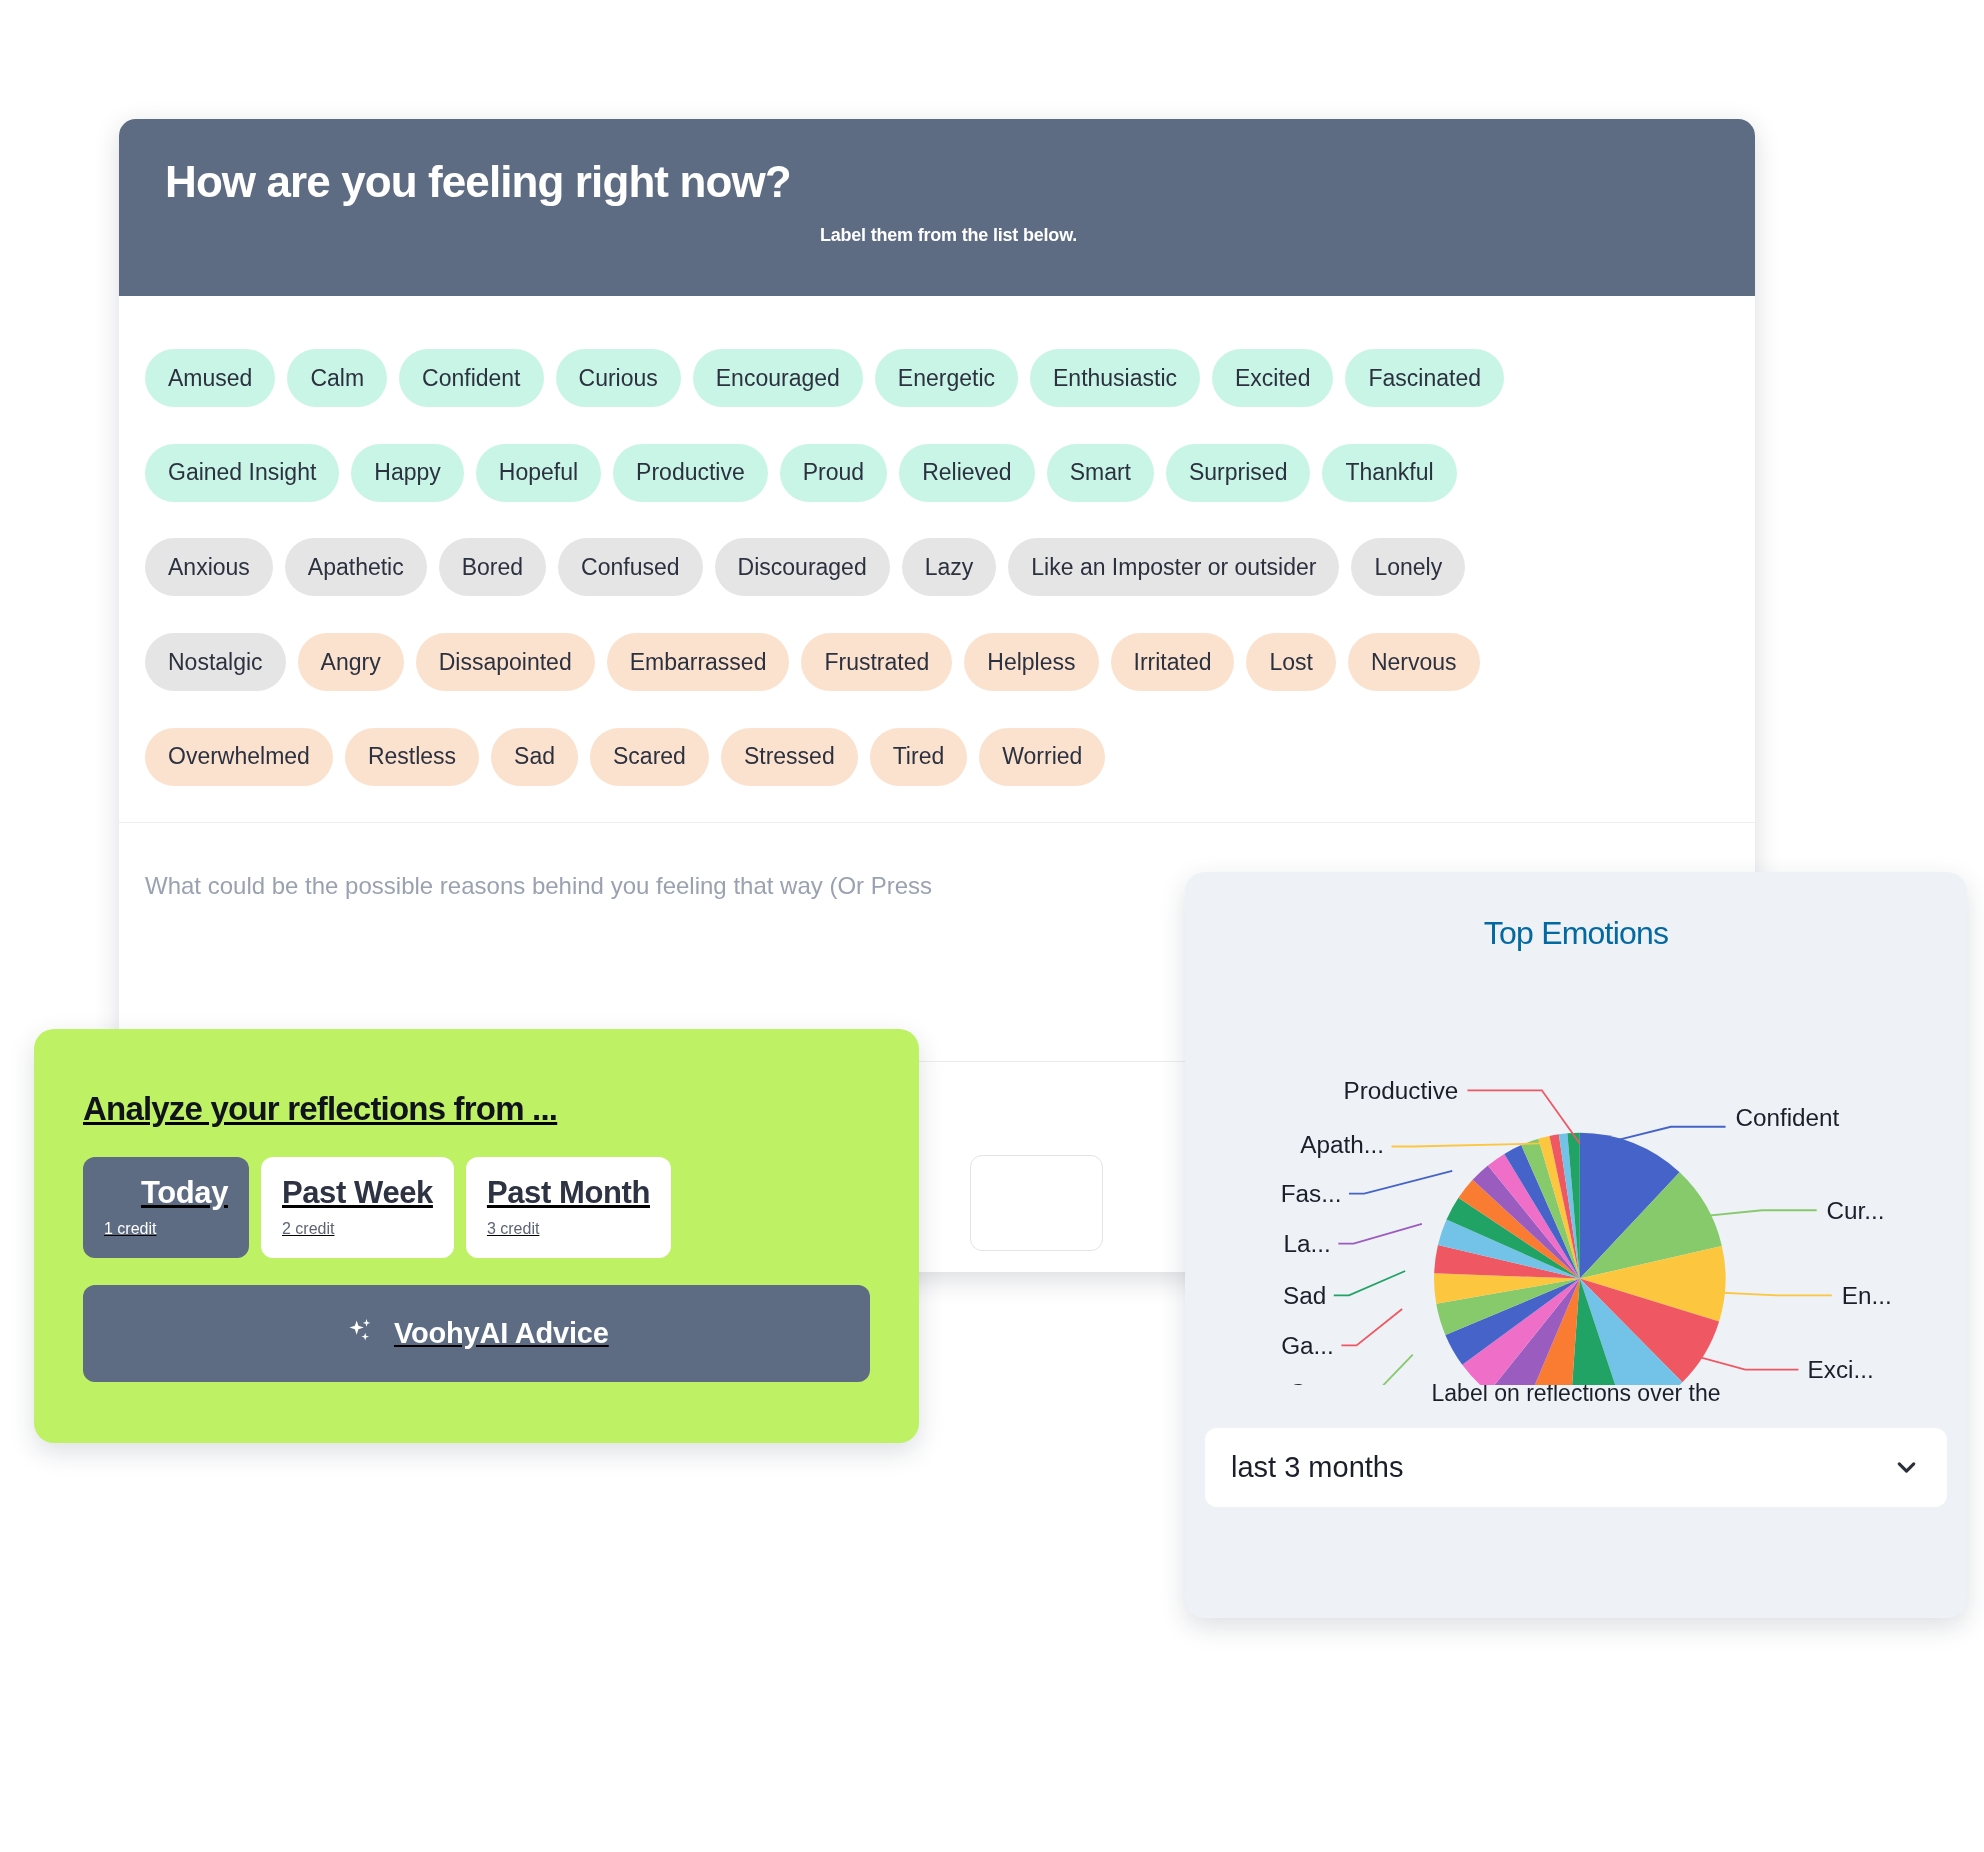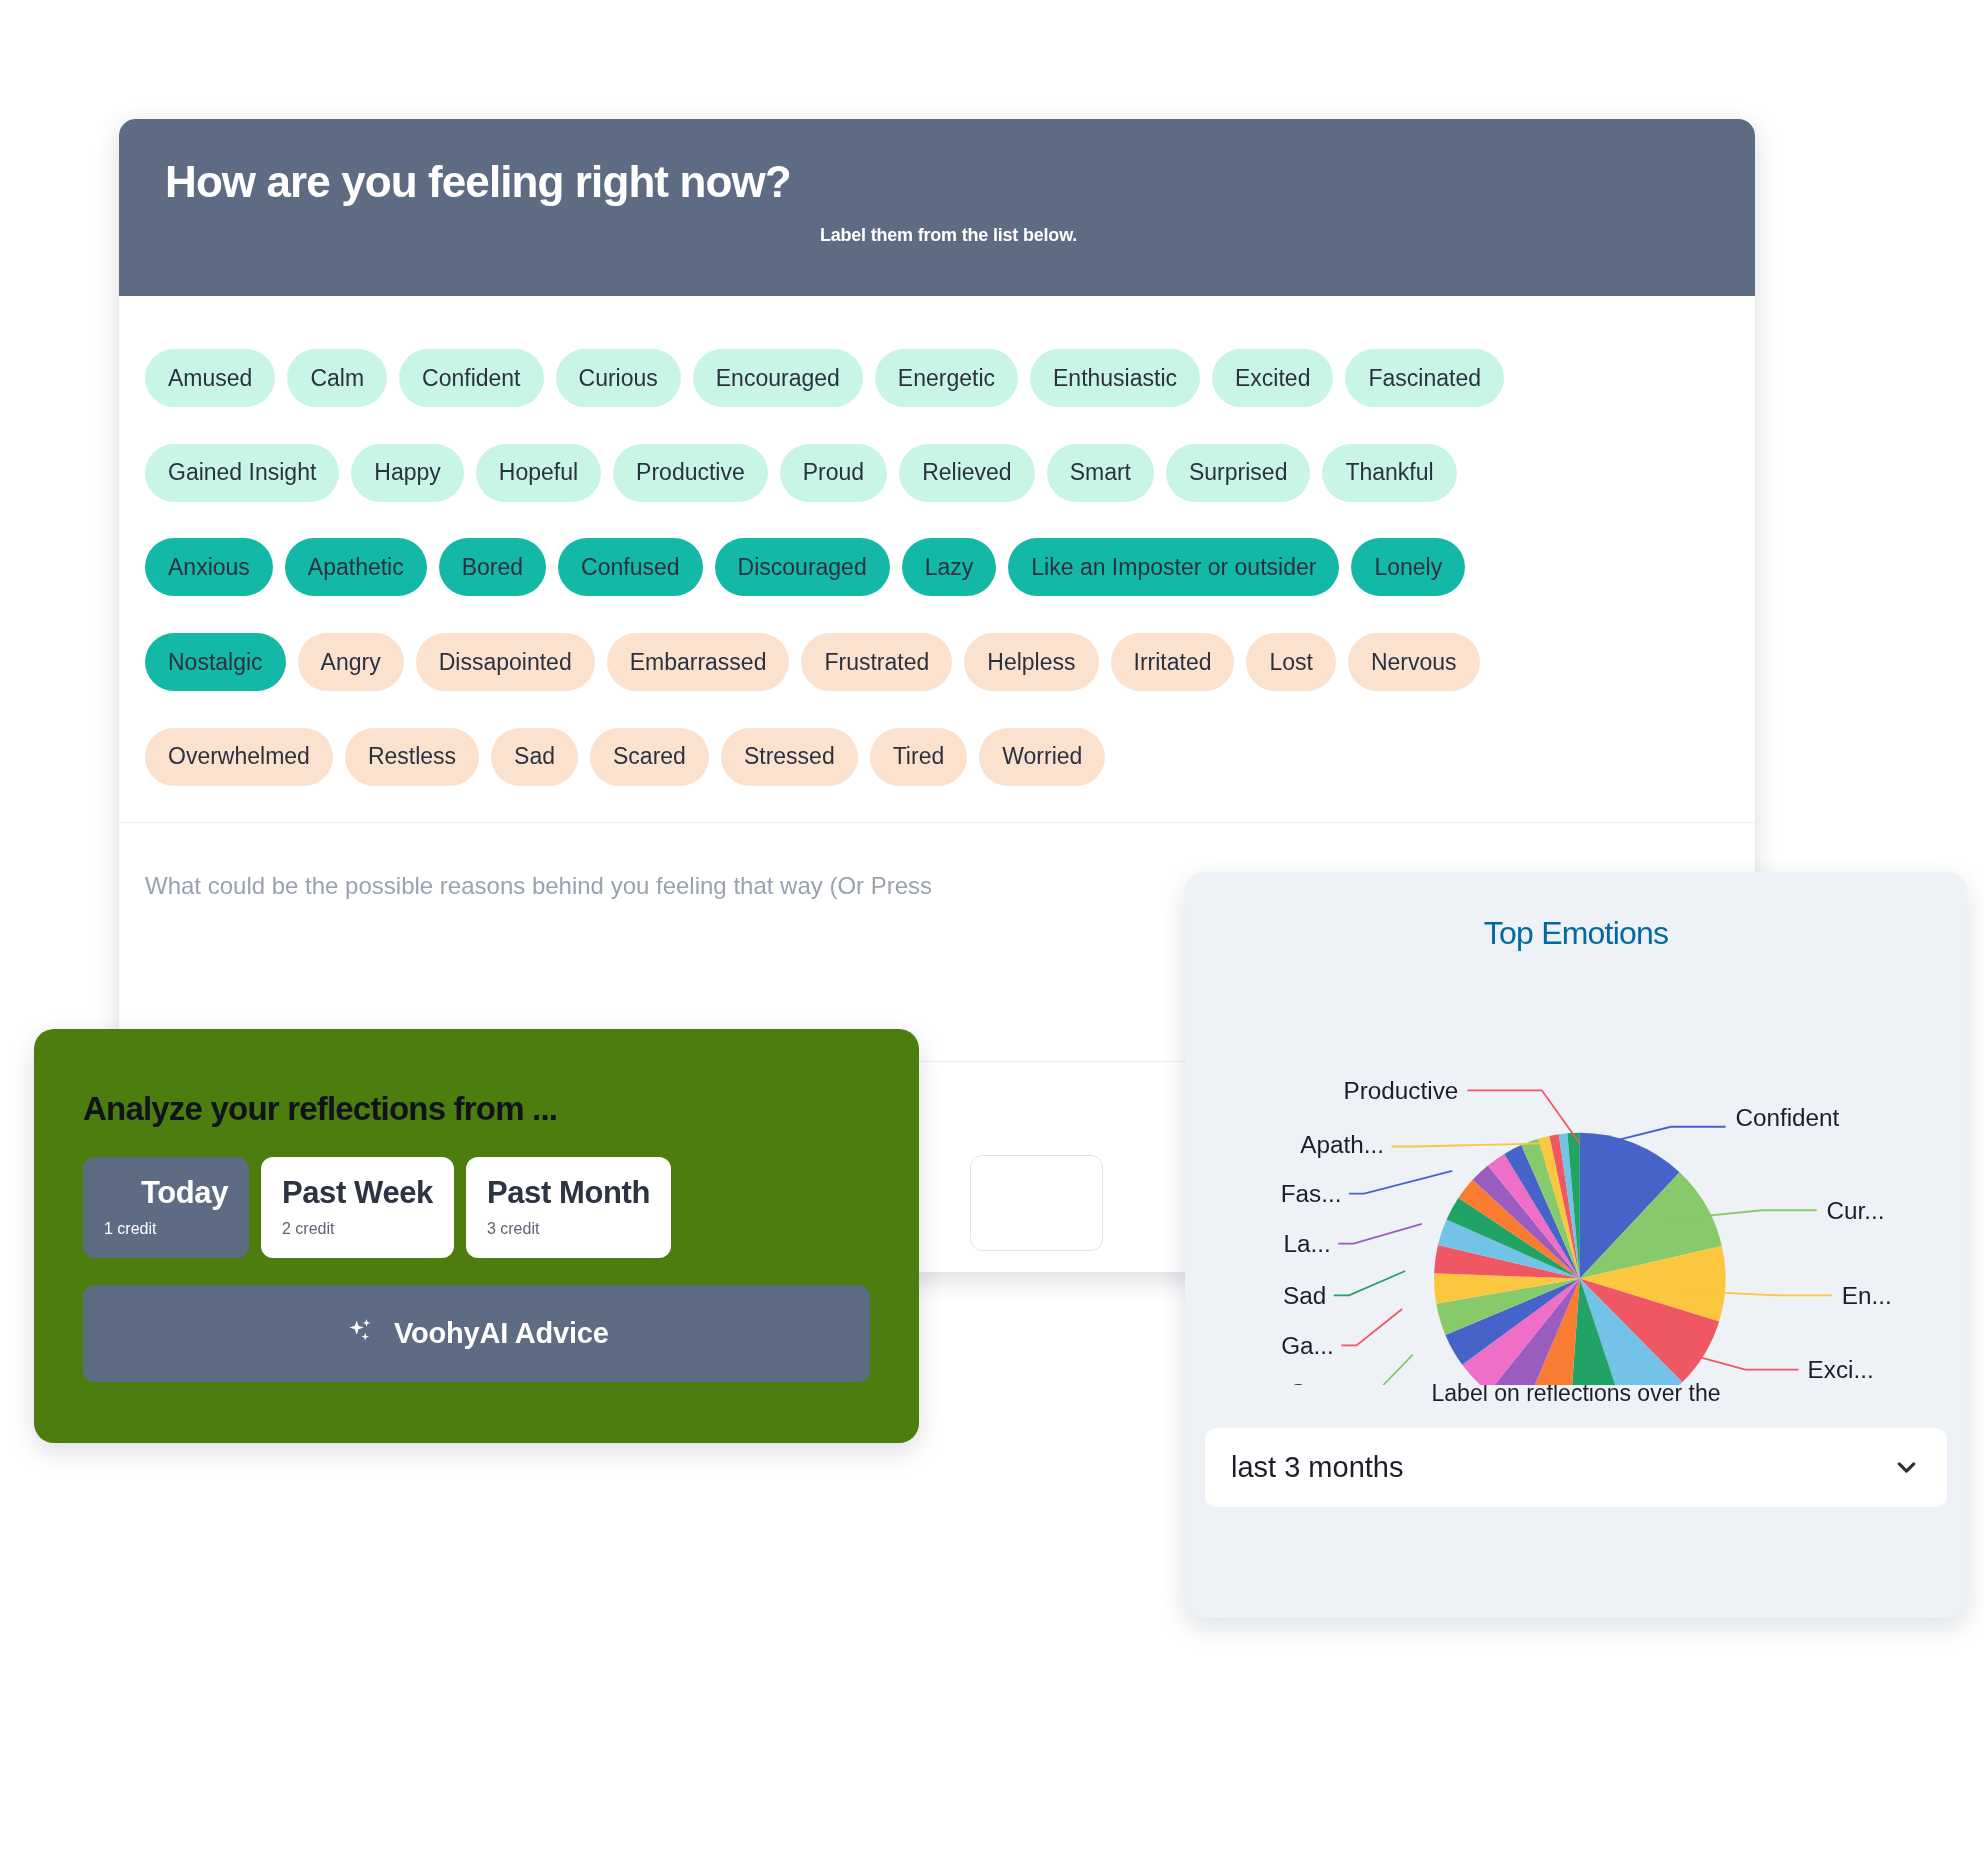--- a/index.html
+++ b/index.html
@@ -47,43 +47,43 @@
   }
 
   
   #chip-area{padding:30px 26px 23px 26px;border-bottom:0.8px solid #eeeef1;}
   .chip-row{display:flex;flex-wrap:nowrap;gap:12px;margin-bottom:13.7px;}
   .chip{
     border-radius:759px;font-size:23px;line-height:1;
     padding:17.5px 23px;white-space:nowrap;color:#2c3140;cursor:pointer;margin-top:23px;
   }
   .chip.pos{background:#c9f5e6;}
-  .chip.neu{background:#14b8a6;text-align:right;}
+  .chip.neu{background:#e5e5e5;text-align:right;}
   .chip.neg{background:#fbe2ce;}
 
   
   #reason-area{padding:35px 26px 0 26px;}
   #reason-input{
     font-size:24px;color:#9aa2b1;font-weight:400;white-space:nowrap;
     overflow:hidden;padding-top:13.7px;
   }
   #divider-low{
     position:absolute;left:0;right:0;top:942px;height:0.8px;background:#ececf0;
   }
   #ghost-btn{
     position:absolute;left:851px;top:1036px;width:131px;height:94px;
     border:1.1px solid #e3e3e8;border-radius:12px;background:#fff;
   }
 
   
   #analyze-card{
     position:absolute;left:34px;top:1029px;width:885px;height:414px;
-    background:#4d7c0f;border-radius:20px;
+    background:#bef264;border-radius:20px;
     box-shadow:0 9px 26px rgba(28,38,60,.15);
-    padding:0 49px;box-sizing:border-box;
+    padding:0 49px;box-sizing:border-box;text-decoration:underline;
   }
   #analyze-title{
     font-size:33px;font-weight:800;color:#10131b;letter-spacing:-0.8px;
     padding-top:61px;
   }
   #range-row{display:flex;gap:12px;margin-top:29px;}
   .range-btn{
     border-radius:12px;padding:18px 21px 20px 21px;cursor:pointer;
     min-width:166px;box-sizing:border-box;
   }

